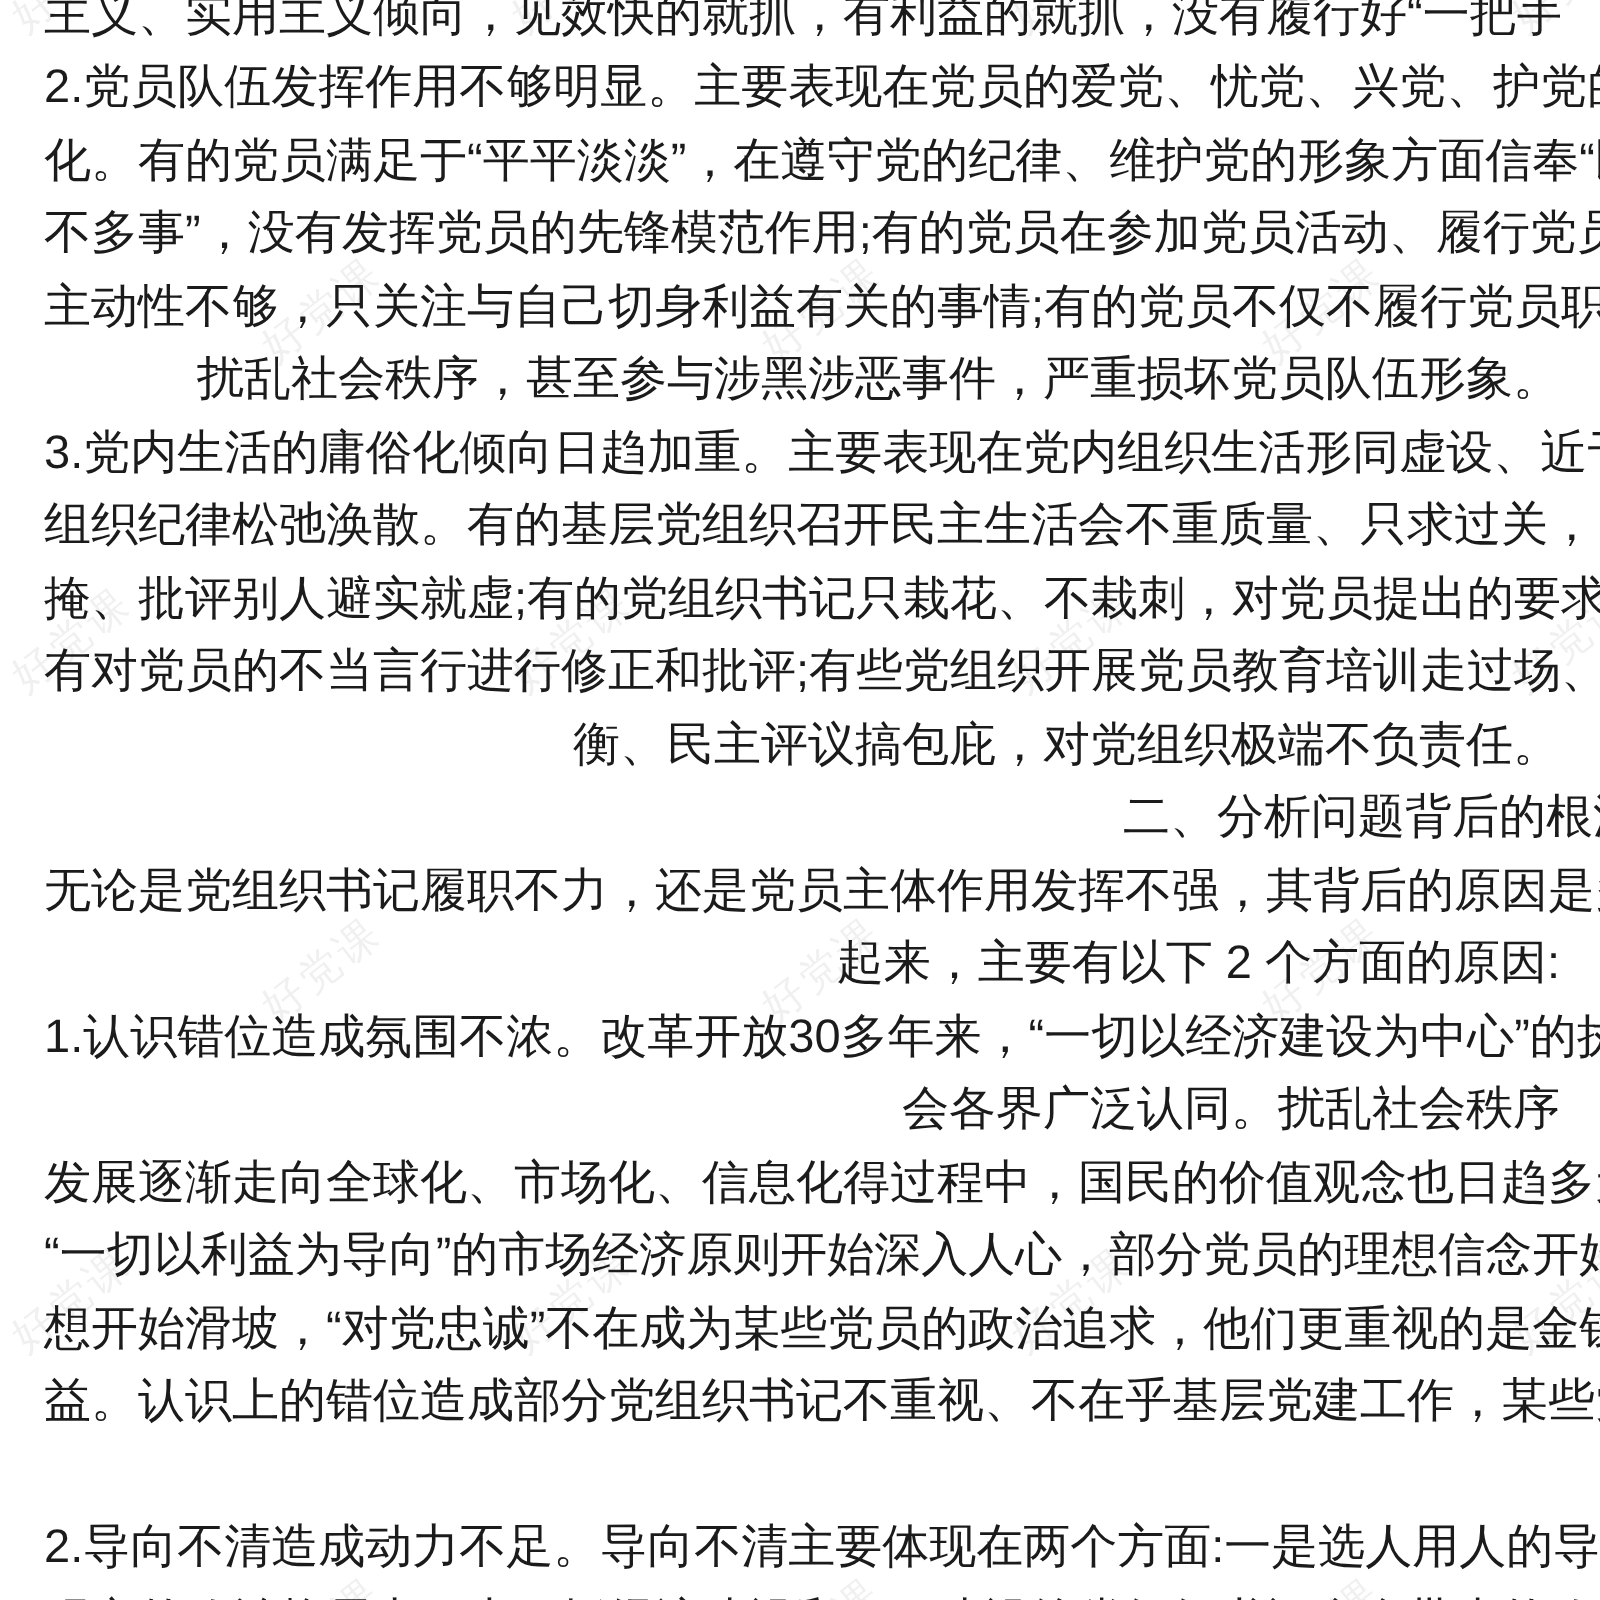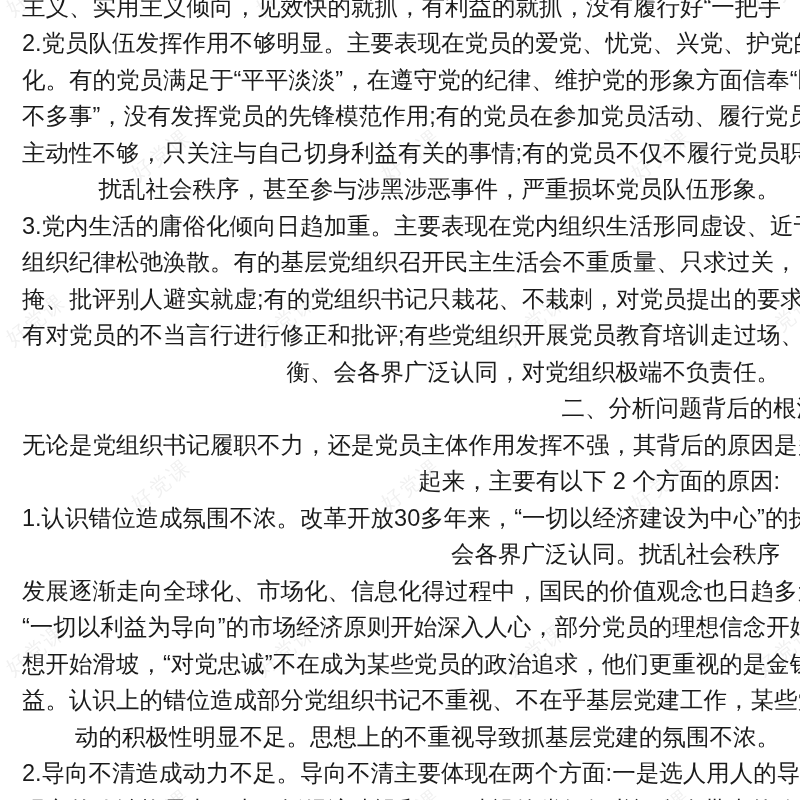--- a/index.html
+++ b/index.html
@@ -434,21 +434,21 @@
         <span>员</span>
         <span>教</span>
         <span>育</span>
         <span>培</span>
         <span>训</span>
         <span>走</span>
         <span>过</span>
         <span>场</span>
         <span>、</span>
       </div>
-      <div class="doc-line ragged" style="top: 353.5px;">衡、会各界广泛认同，对党组织极端不负责任。</div>
+      <div class="doc-line ragged" style="top: 353.5px;">衡、民主评议搞包庇，对党组织极端不负责任。</div>
       <div class="doc-line ragged" style="top: 390px; margin-left: 40px;">二、分析问题背后的根源</div>
       <div class="doc-line justify" style="top: 426.5px;">
         <span>无</span>
         <span>论</span>
         <span>是</span>
         <span>党</span>
         <span>组</span>
         <span>织</span>
         <span>书</span>
         <span>记</span>
@@ -662,21 +662,20 @@
         <span>层</span>
         <span>党</span>
         <span>建</span>
         <span>工</span>
         <span>作</span>
         <span>，</span>
         <span>某</span>
         <span>些</span>
         <span>党</span>
       </div>
-      <div class="doc-line ragged" style="top: 718.5px;">动的积极性明显不足。思想上的不重视导致抓基层党建的氛围不浓。</div>
       <div class="doc-line justify" style="top: 755px;">
         <span>2</span>
         <span>.</span>
         <span> </span>
         <span>导</span>
         <span>向</span>
         <span>不</span>
         <span>清</span>
         <span>造</span>
         <span>成</span>

